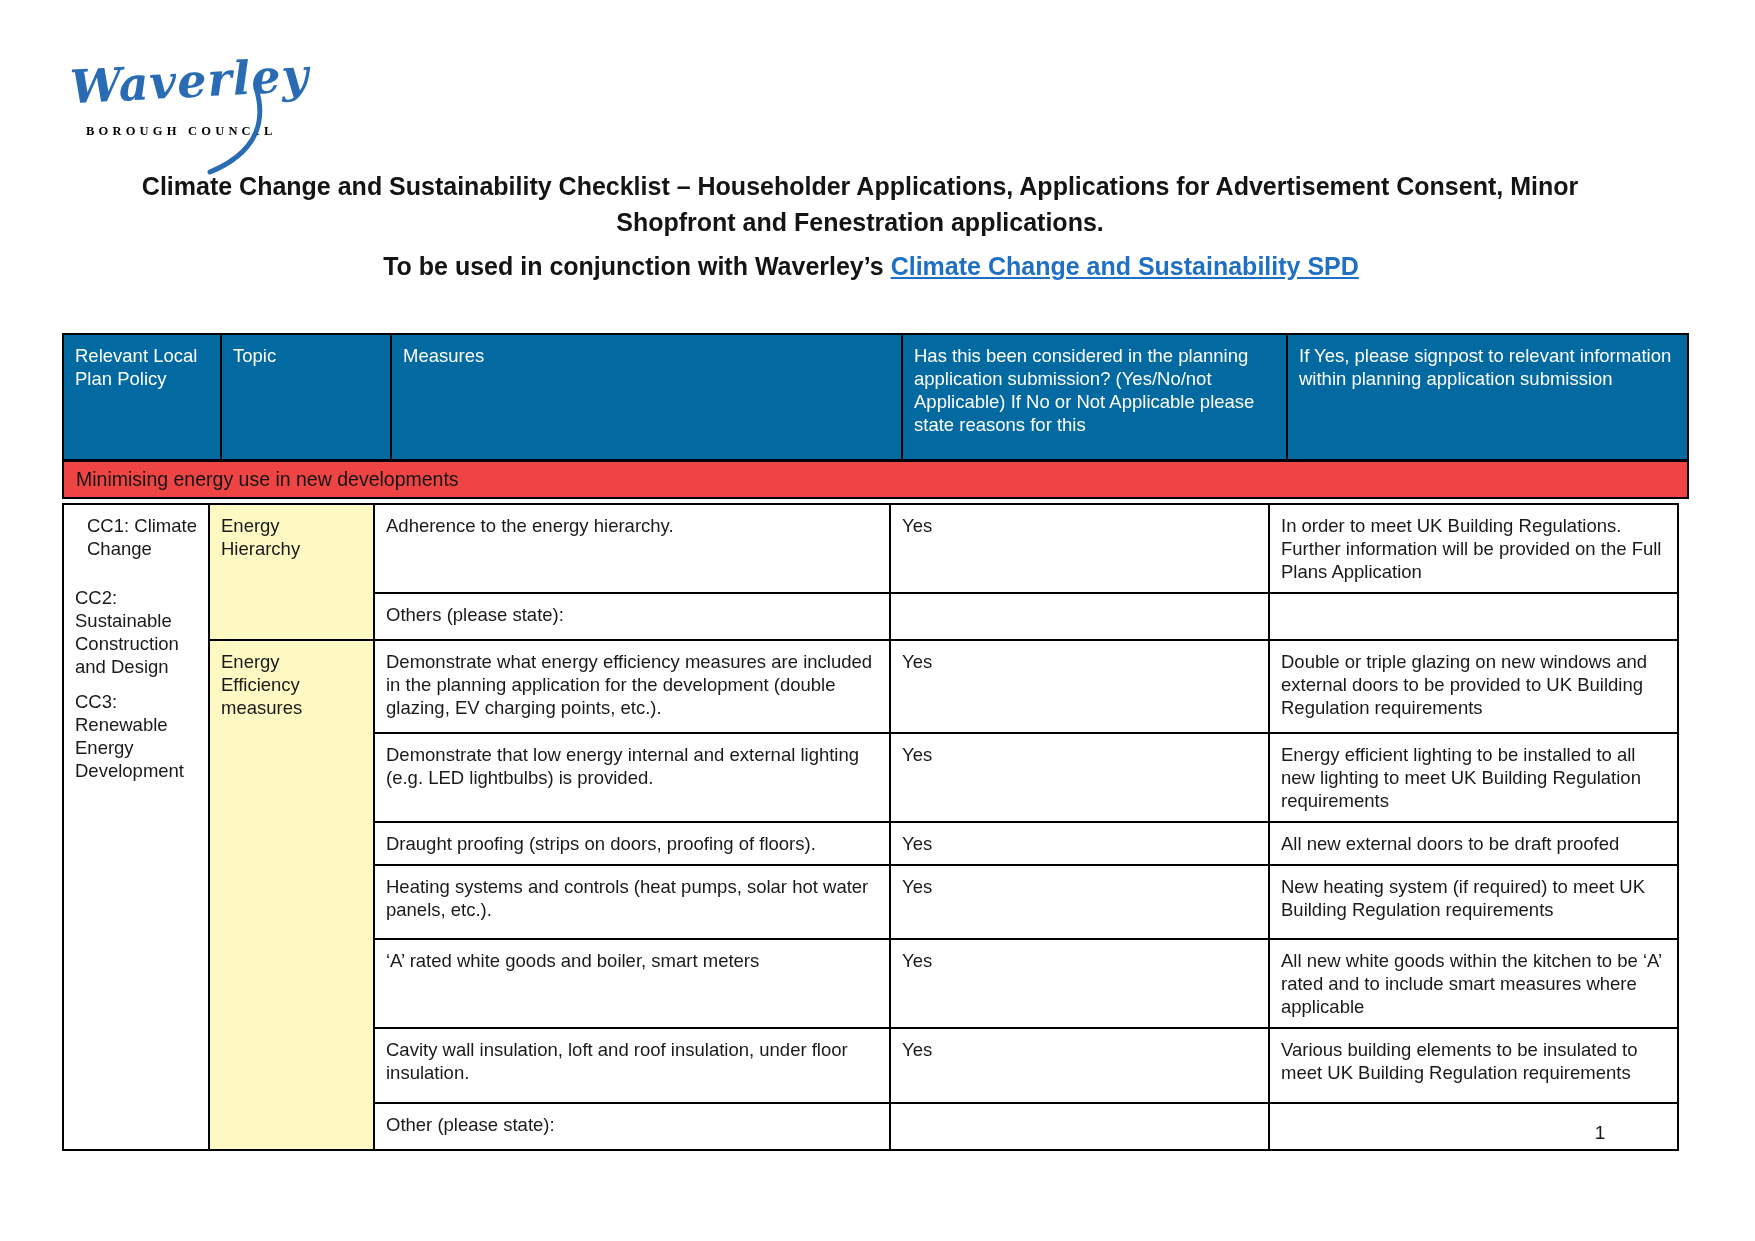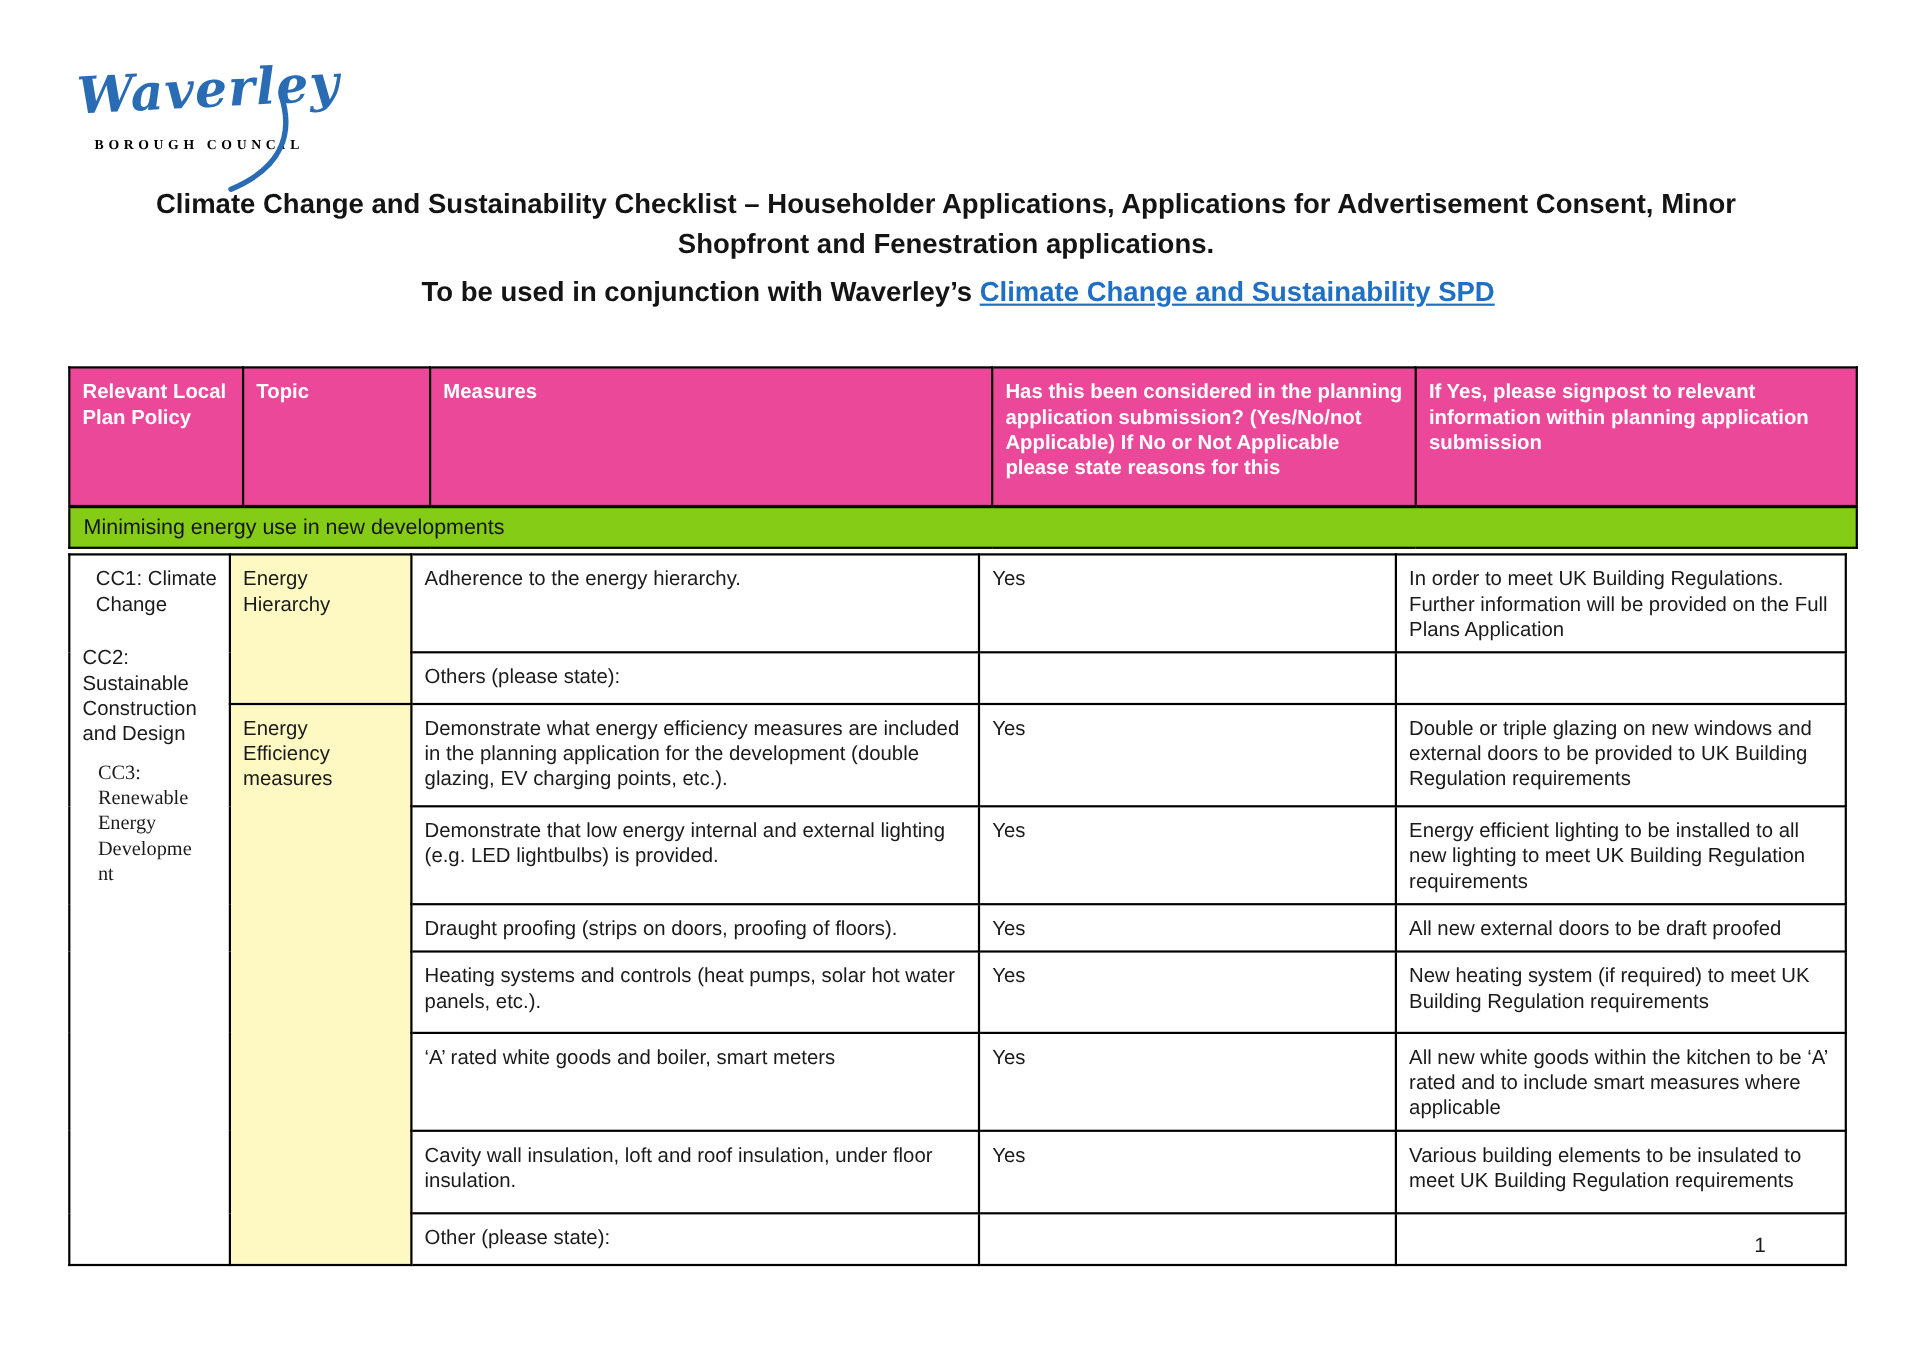--- a/index.html
+++ b/index.html
@@ -45,35 +45,35 @@
   .spd-link{color:#1f6fc5;text-decoration:underline;cursor:pointer;}
 
   
   table{border-collapse:collapse;table-layout:fixed;}
   td,th{font-weight:normal;text-align:left;vertical-align:top;
         padding:9px 11px;font-size:18.5px;line-height:23px;
         border:2px solid #000;word-wrap:break-word;}
 
   .head-table{position:absolute;left:62px;top:333px;width:1625px;}
   .head-table th{
-    background:#ec4899;color:#ffffff;height:106px;font-weight:bold;
+    background:#0369a1;color:#ffffff;height:106px;
   }
   .head-table .hrow th{border-bottom:3px solid #000;}
   .section-row td{
-    background:#84cc16;color:#141414;font-size:19.5px;
+    background:#ef4444;color:#141414;font-size:19.5px;
     height:27px;vertical-align:middle;padding:4px 12px;
   }
 
   .body-table{position:absolute;left:62px;top:503px;width:1615px;}
   .body-table td{background:#ffffff;}
   td.topic{background:#fef9c3;padding-right:22px;}
   td.center{text-align:left;}
   td.policy p{margin:0 0 26px 12px;}
   td.policy p + p{margin:0 0 12px 0;}
-  td.policy p:last-child{margin:14px;font-family:Liberation Serif, serif;}
+  td.policy p:last-child{margin:0;}
 
   .page-number{
     position:absolute;left:1560px;top:1122px;width:80px;
     text-align:center;font-size:19px;color:#1a1a1a;
   }
 </style>
 </head>
 <body>
 
 <div class="page">

